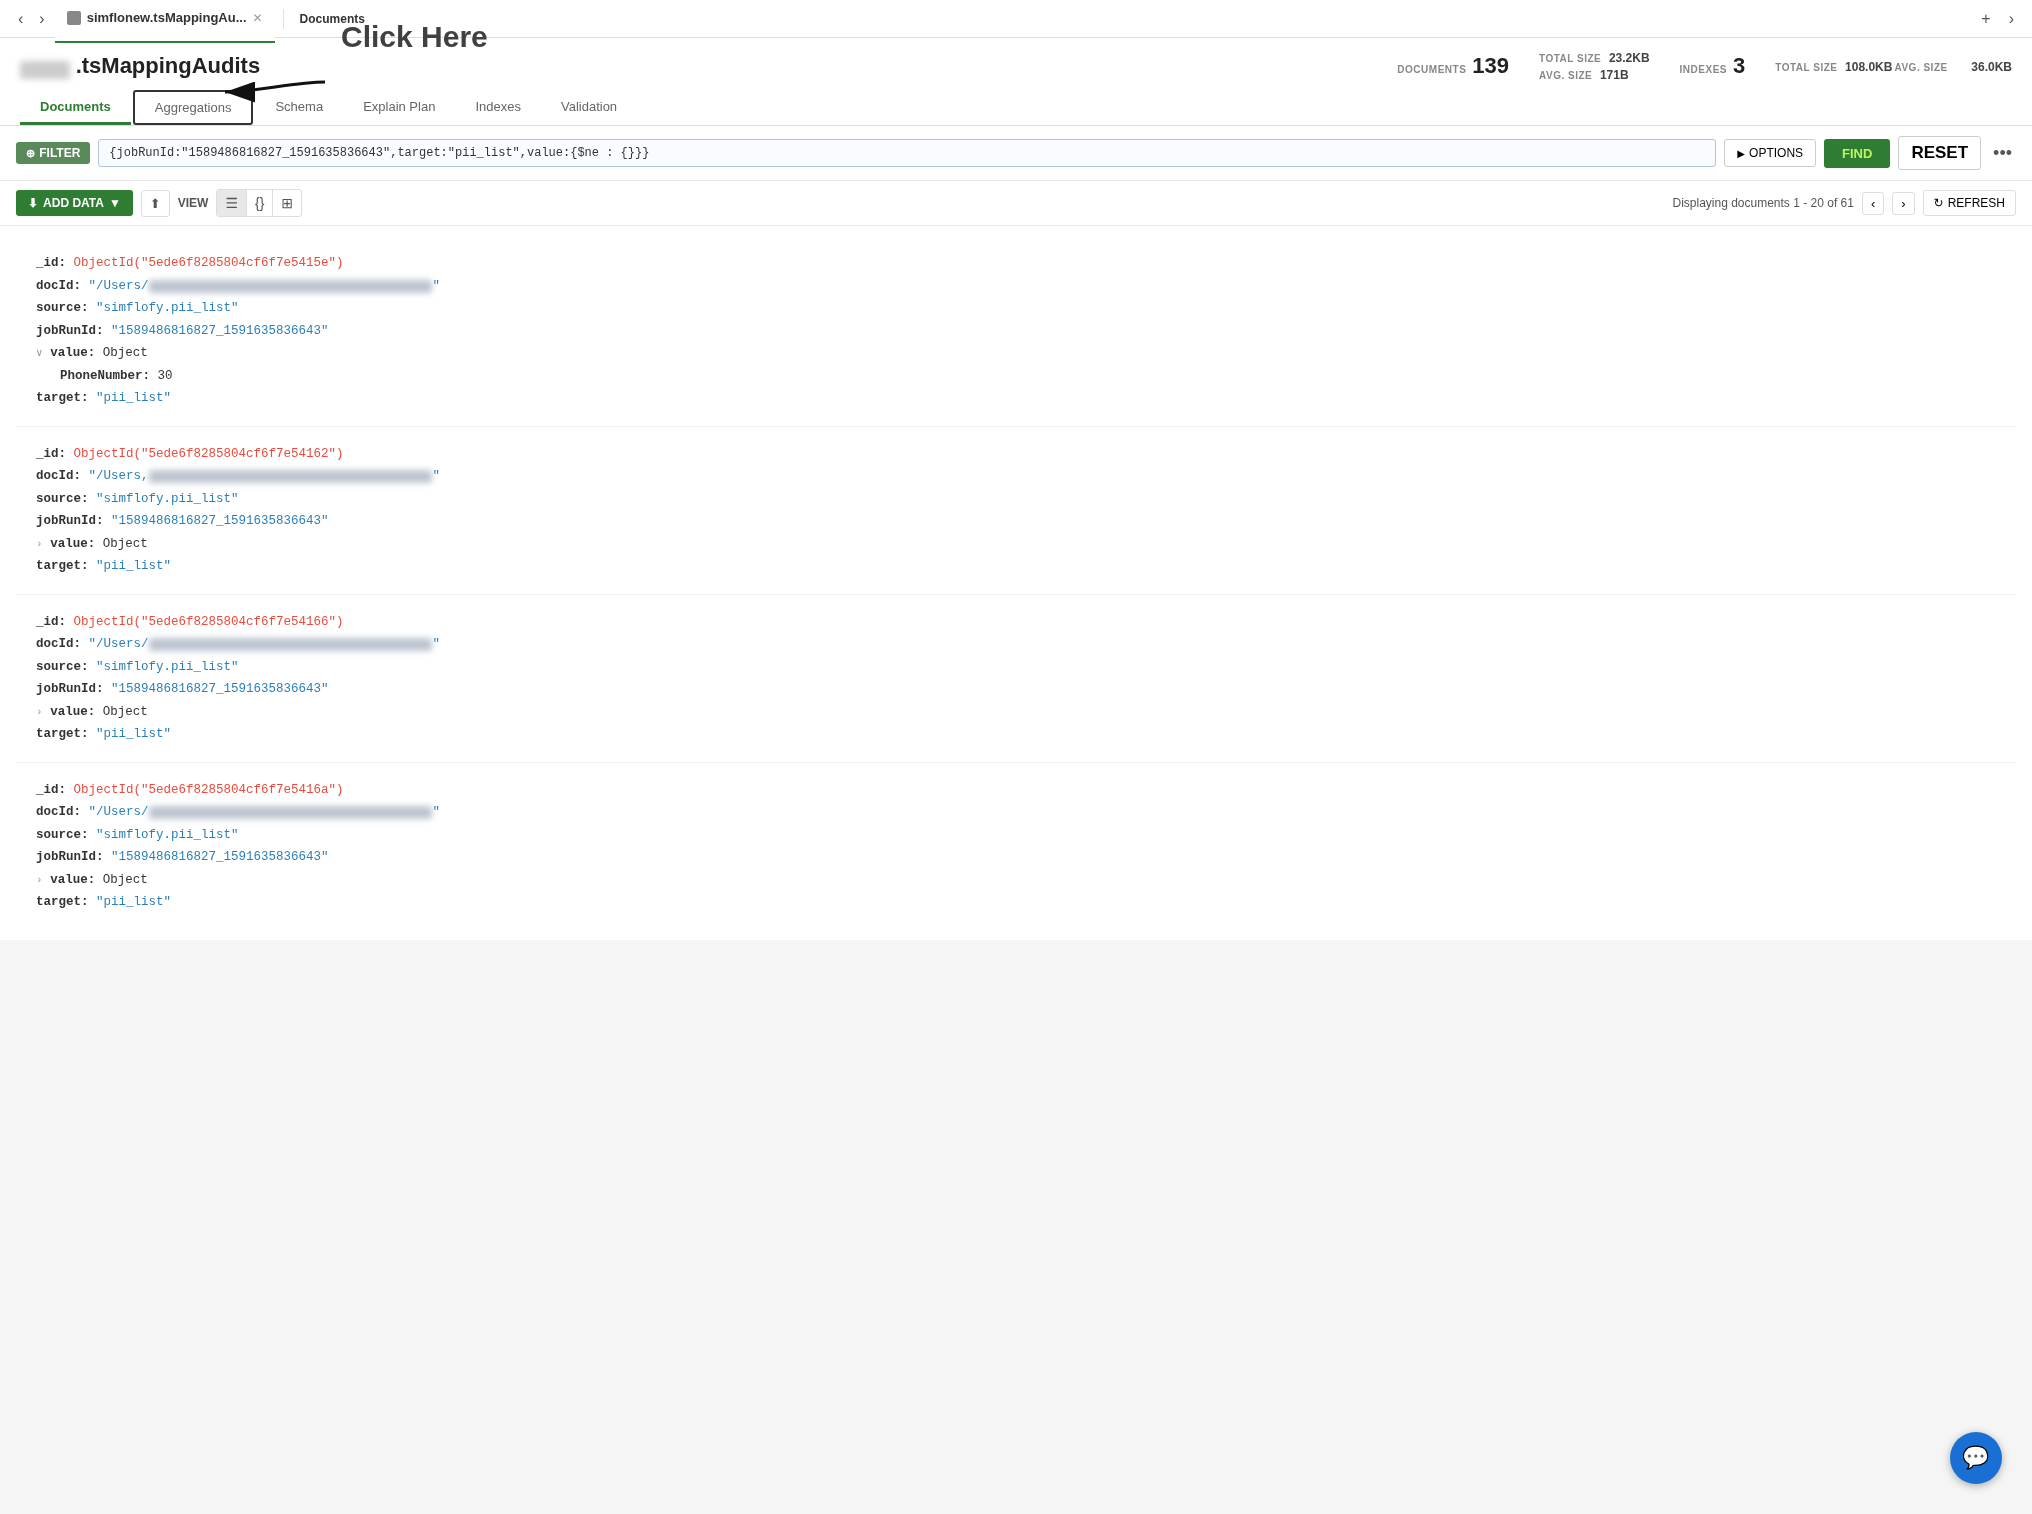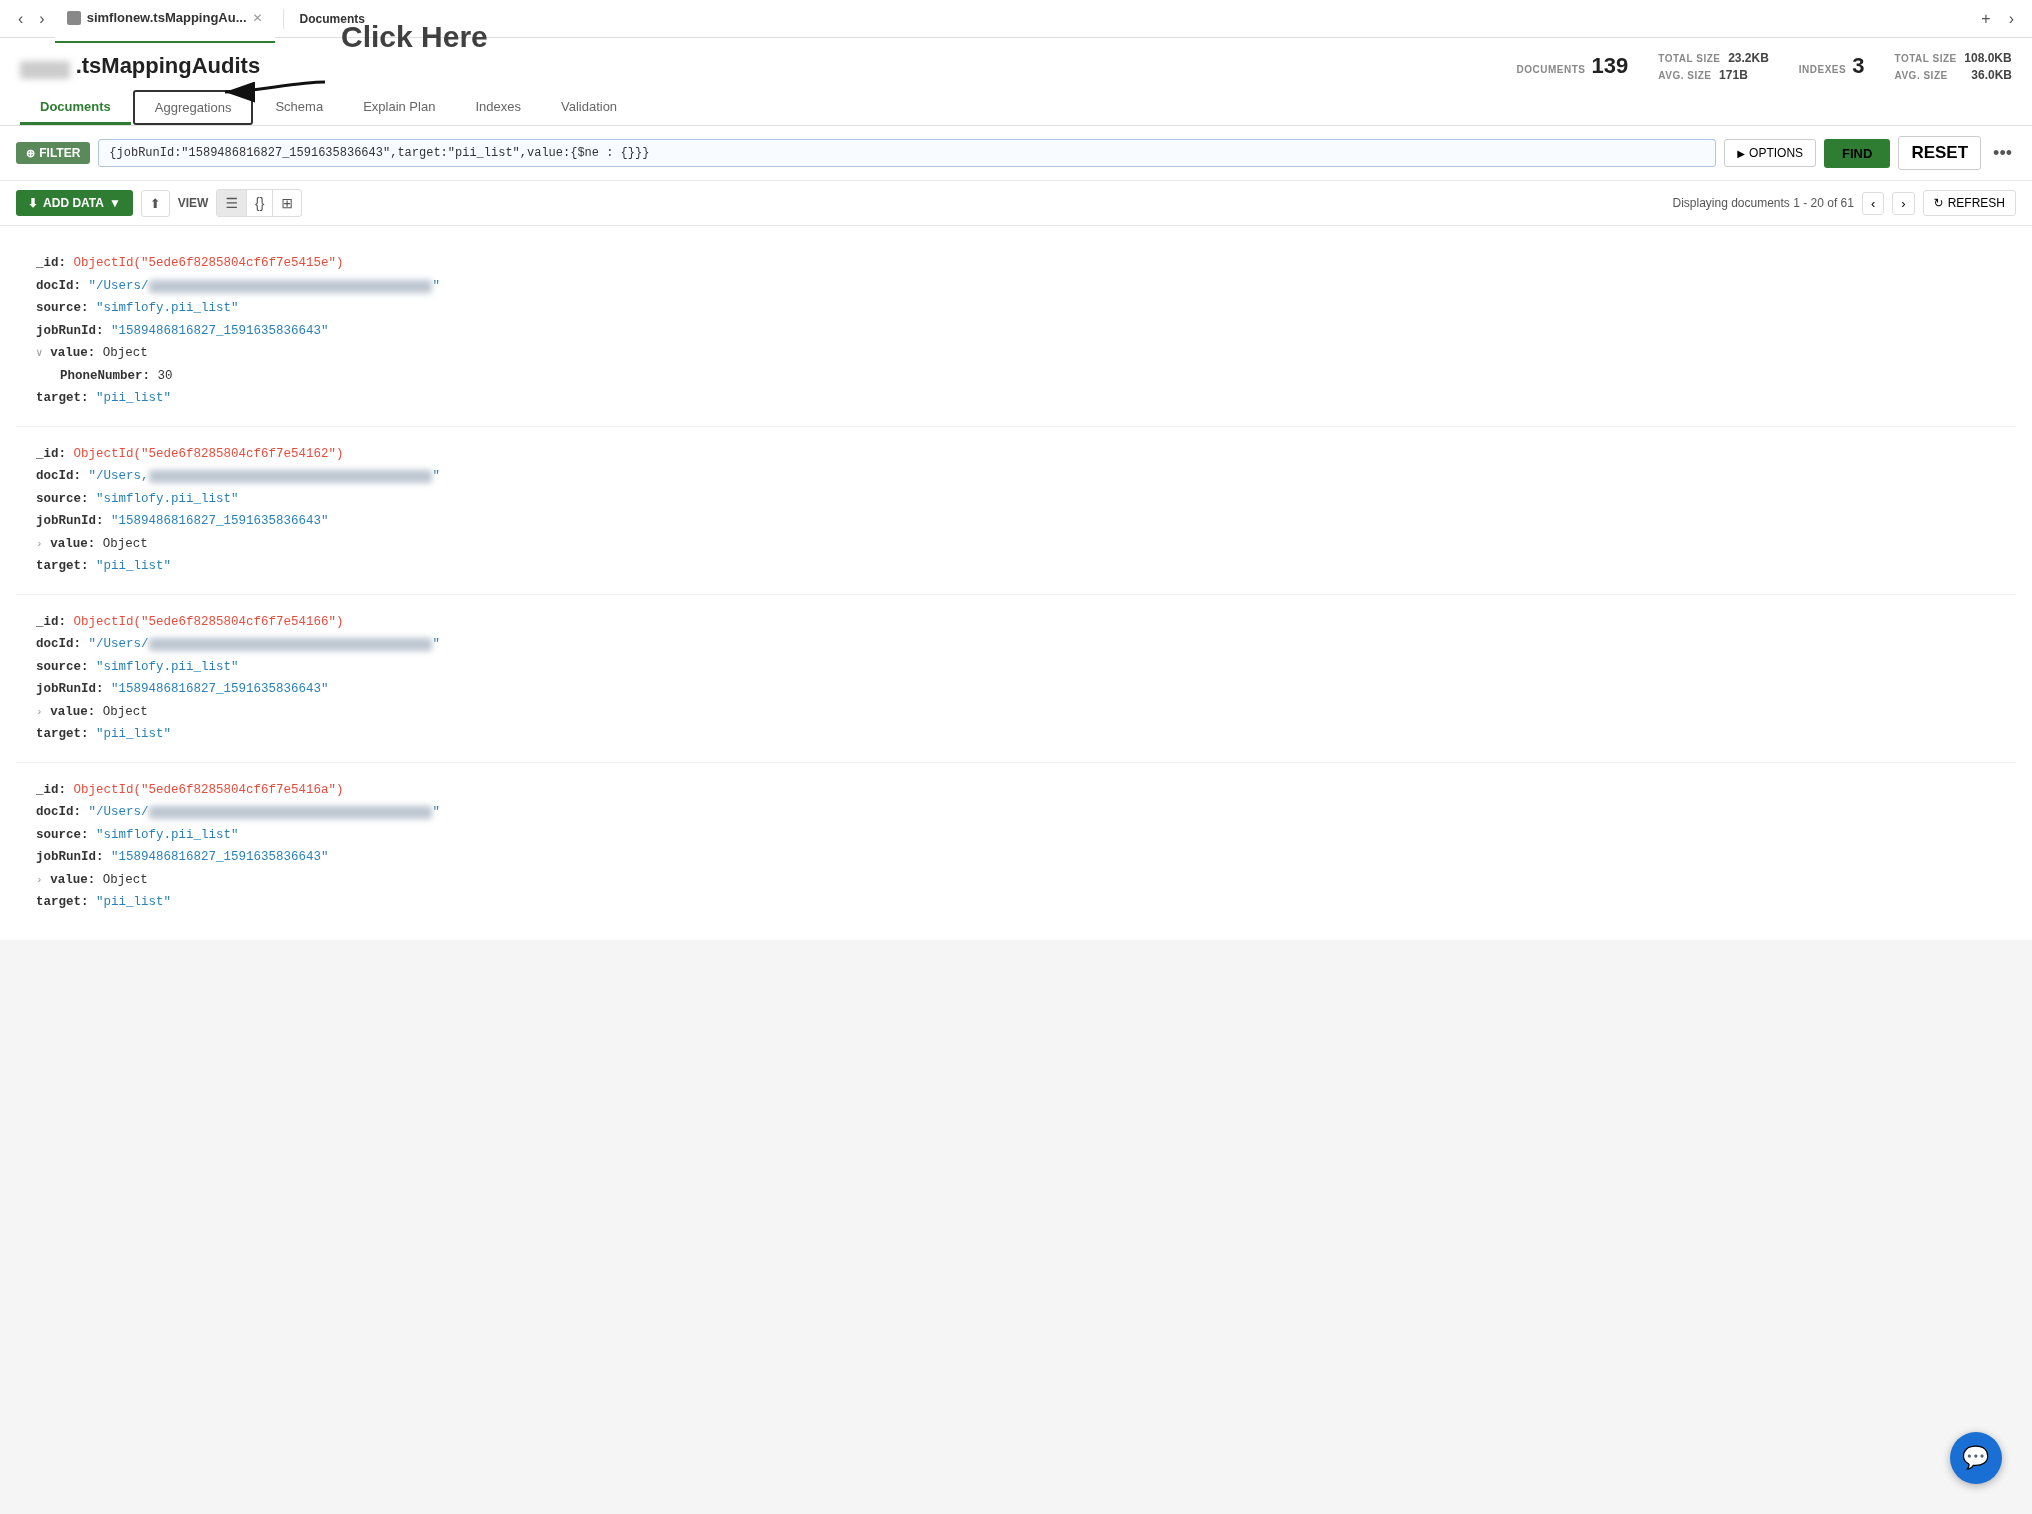--- a/index.html
+++ b/index.html
@@ -186,21 +186,21 @@
       padding: 6px 12px;
       border-radius: 3px;
       cursor: pointer;
       font-size: 12px;
       display: flex;
       align-items: center;
       gap: 4px;
     }
     .find-btn {
       background: #2e7d32;
-      color: #000000;
+      color: #bef264;
       border: none;
       padding: 7px 18px;
       border-radius: 3px;
       font-size: 13px;
       font-weight: 600;
       cursor: pointer;
     }
     .reset-btn {
       background: none;
       border: 1px solid #ccc;
@@ -396,21 +396,21 @@
             <span class="stat-label">AVG. SIZE</span>
             <span class="stat-sub-val" style="margin-left:4px;">171B</span>
           </div>
         </div>
         <div class="stat-block">
           <div class="stat-inline">
             <span class="stat-label">INDEXES</span>
             <span class="stat-value">3</span>
           </div>
         </div>
-        <div style="display:flex;flex-direction:column;gap:2px;">
+        <div style="display:flex;flex-direction:row;gap:2px;">
           <div>
             <span class="stat-label">TOTAL SIZE</span>
             <span class="stat-sub-val" style="margin-left:4px;">108.0KB</span>
           </div>
           <div>
             <span class="stat-label">AVG. SIZE</span>
             <span class="stat-sub-val" style="margin-left:20px;text-align:center;">36.0KB</span>
           </div>
         </div>
       </div>

